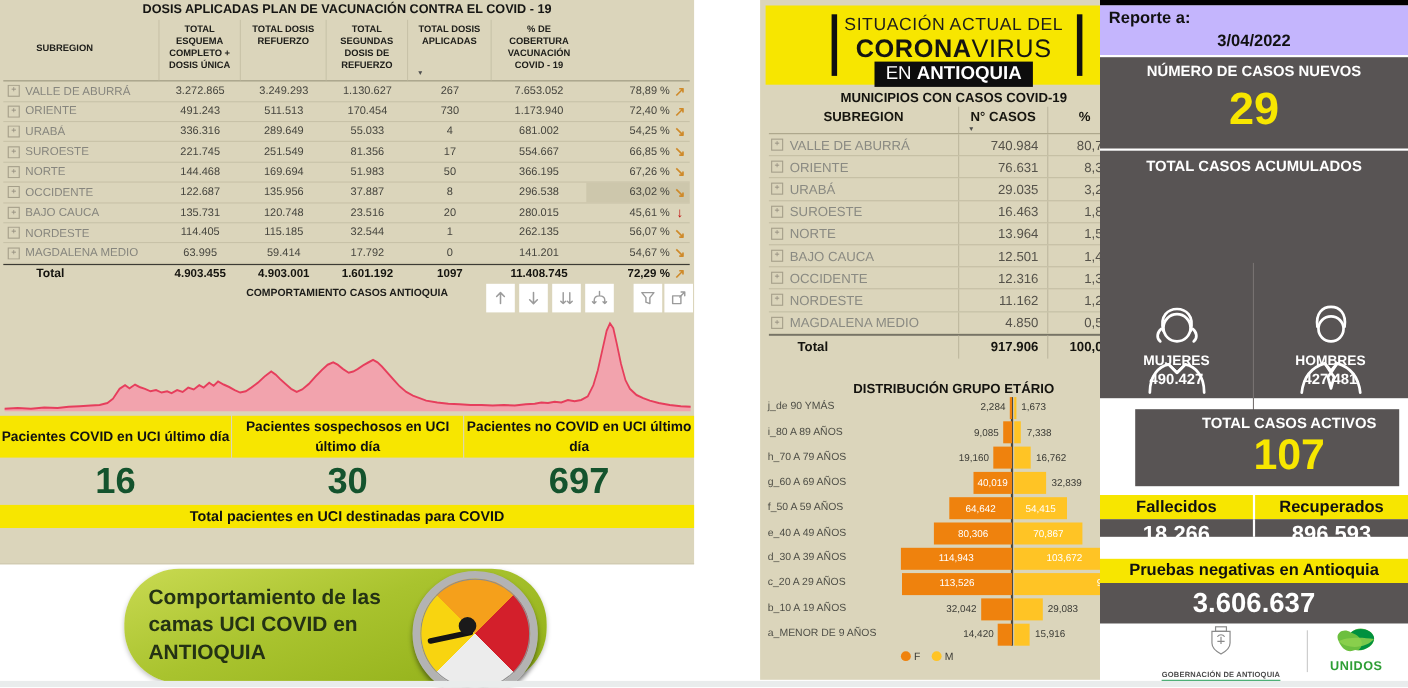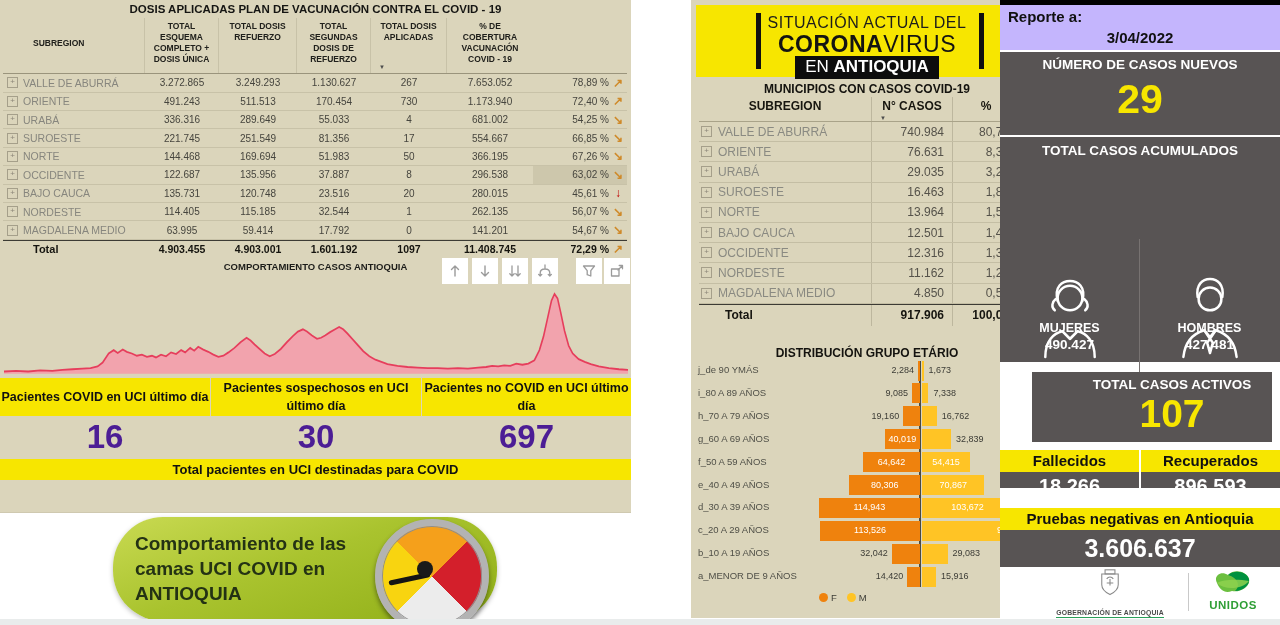--- a/index.html
+++ b/index.html
@@ -27,21 +27,21 @@
   .vrow.total-row .num,.vrow.total-row .cov{font-weight:700;color:#15140f;font-size:10.5px;}
   .expand-box{width:9px;height:9px;border:1px solid #a59f8a;color:#8c8678;font-size:8px;line-height:7px;text-align:center;flex:0 0 9px;background:transparent;}
   .arr.up{color:#cf8a2a;} .arr.downright{color:#cf8a2a;} .arr.down{color:#c00000;}
   .covcell-hi{background:#cdc7ac;}
 
   #cases-chart-title{left:0;top:261px;width:631px;text-align:center;font-size:9.5px;font-weight:700;color:#1c1c19;}
   .tool-box{top:258px;width:26px;height:26px;background:#fff;display:flex;align-items:center;justify-content:center;}
   #cases-svg{left:4px;top:286px;}
 
   .uci-head{top:378px;height:38px;background:#f7e600;display:flex;align-items:center;justify-content:center;text-align:center;font-size:12.5px;font-weight:700;color:#111;line-height:1.45;}
-  .uci-val{top:415px;height:44px;display:flex;align-items:center;justify-content:center;font-size:33px;font-weight:700;color:#4c1d95;}
+  .uci-val{top:415px;height:44px;display:flex;align-items:center;justify-content:center;font-size:33px;font-weight:700;color:#14532d;}
   #uci-strip{left:0;top:459px;width:631px;height:21px;background:#f7e600;display:flex;align-items:center;justify-content:center;font-size:13px;font-weight:700;color:#111;}
   #uci-total-val{left:0;top:479px;width:631px;text-align:center;font-size:33px;font-weight:700;color:#fffdf2;}
 
   #green-banner{left:113px;top:517px;width:384px;height:104px;border-radius:50px;background:linear-gradient(160deg,#c9da52 0%,#a9c32e 45%,#8fae17 100%);box-shadow:0 2px 5px rgba(0,0,0,0.25);}
   #green-text{left:22px;top:14px;width:260px;text-align:left;font-size:19px;font-weight:700;color:#243214;line-height:1.32;}
   #gauge{left:262px;top:2px;width:100px;height:100px;border-radius:50%;border:7px solid #b3b3b3;box-shadow:0 3px 5px rgba(0,0,0,.45), inset 0 0 0 1px #8e8e8e;background:conic-gradient(from 315deg,#f5a01b 0 90deg,#d31f2b 90deg 180deg,#ececec 180deg 270deg,#f8d410 270deg 360deg);}
   #needle{left:6px;top:46px;width:42px;height:5px;background:#141414;border-radius:3px;transform:rotate(-12deg);transform-origin:100% 50%;}
   #hub{left:35px;top:35px;width:16px;height:16px;border-radius:50%;background:#1a1a1a;}
 
   

